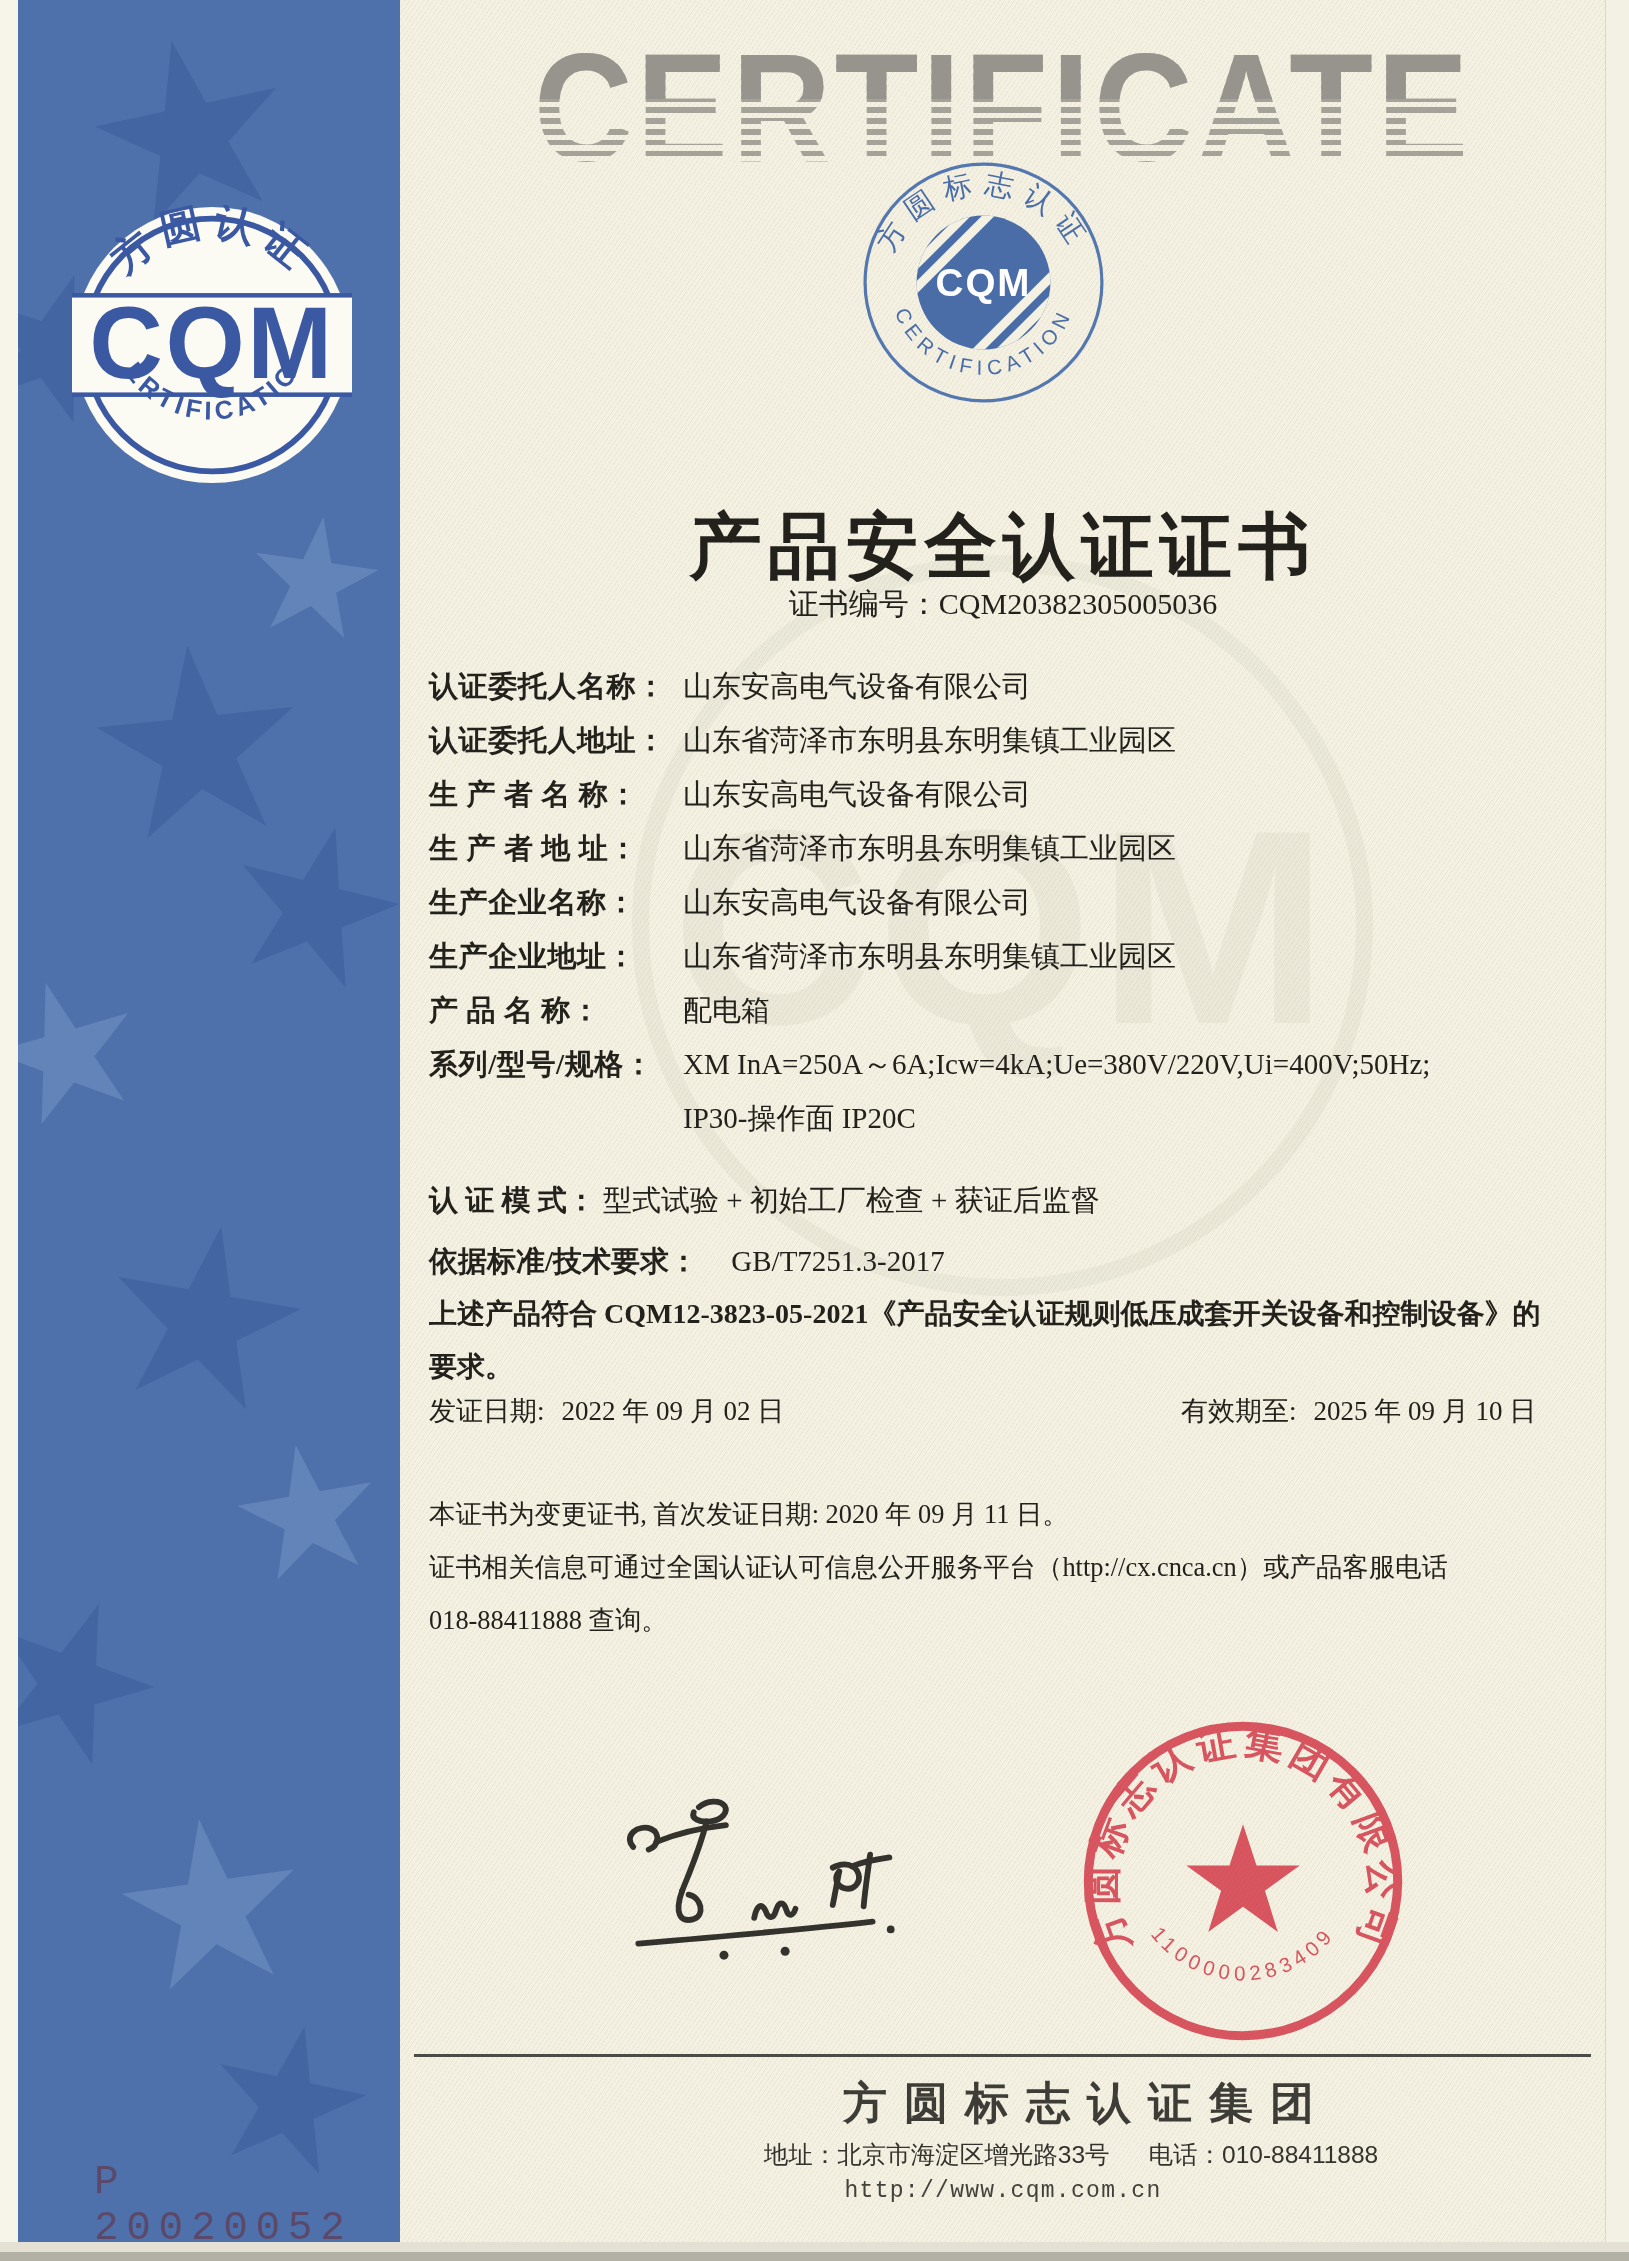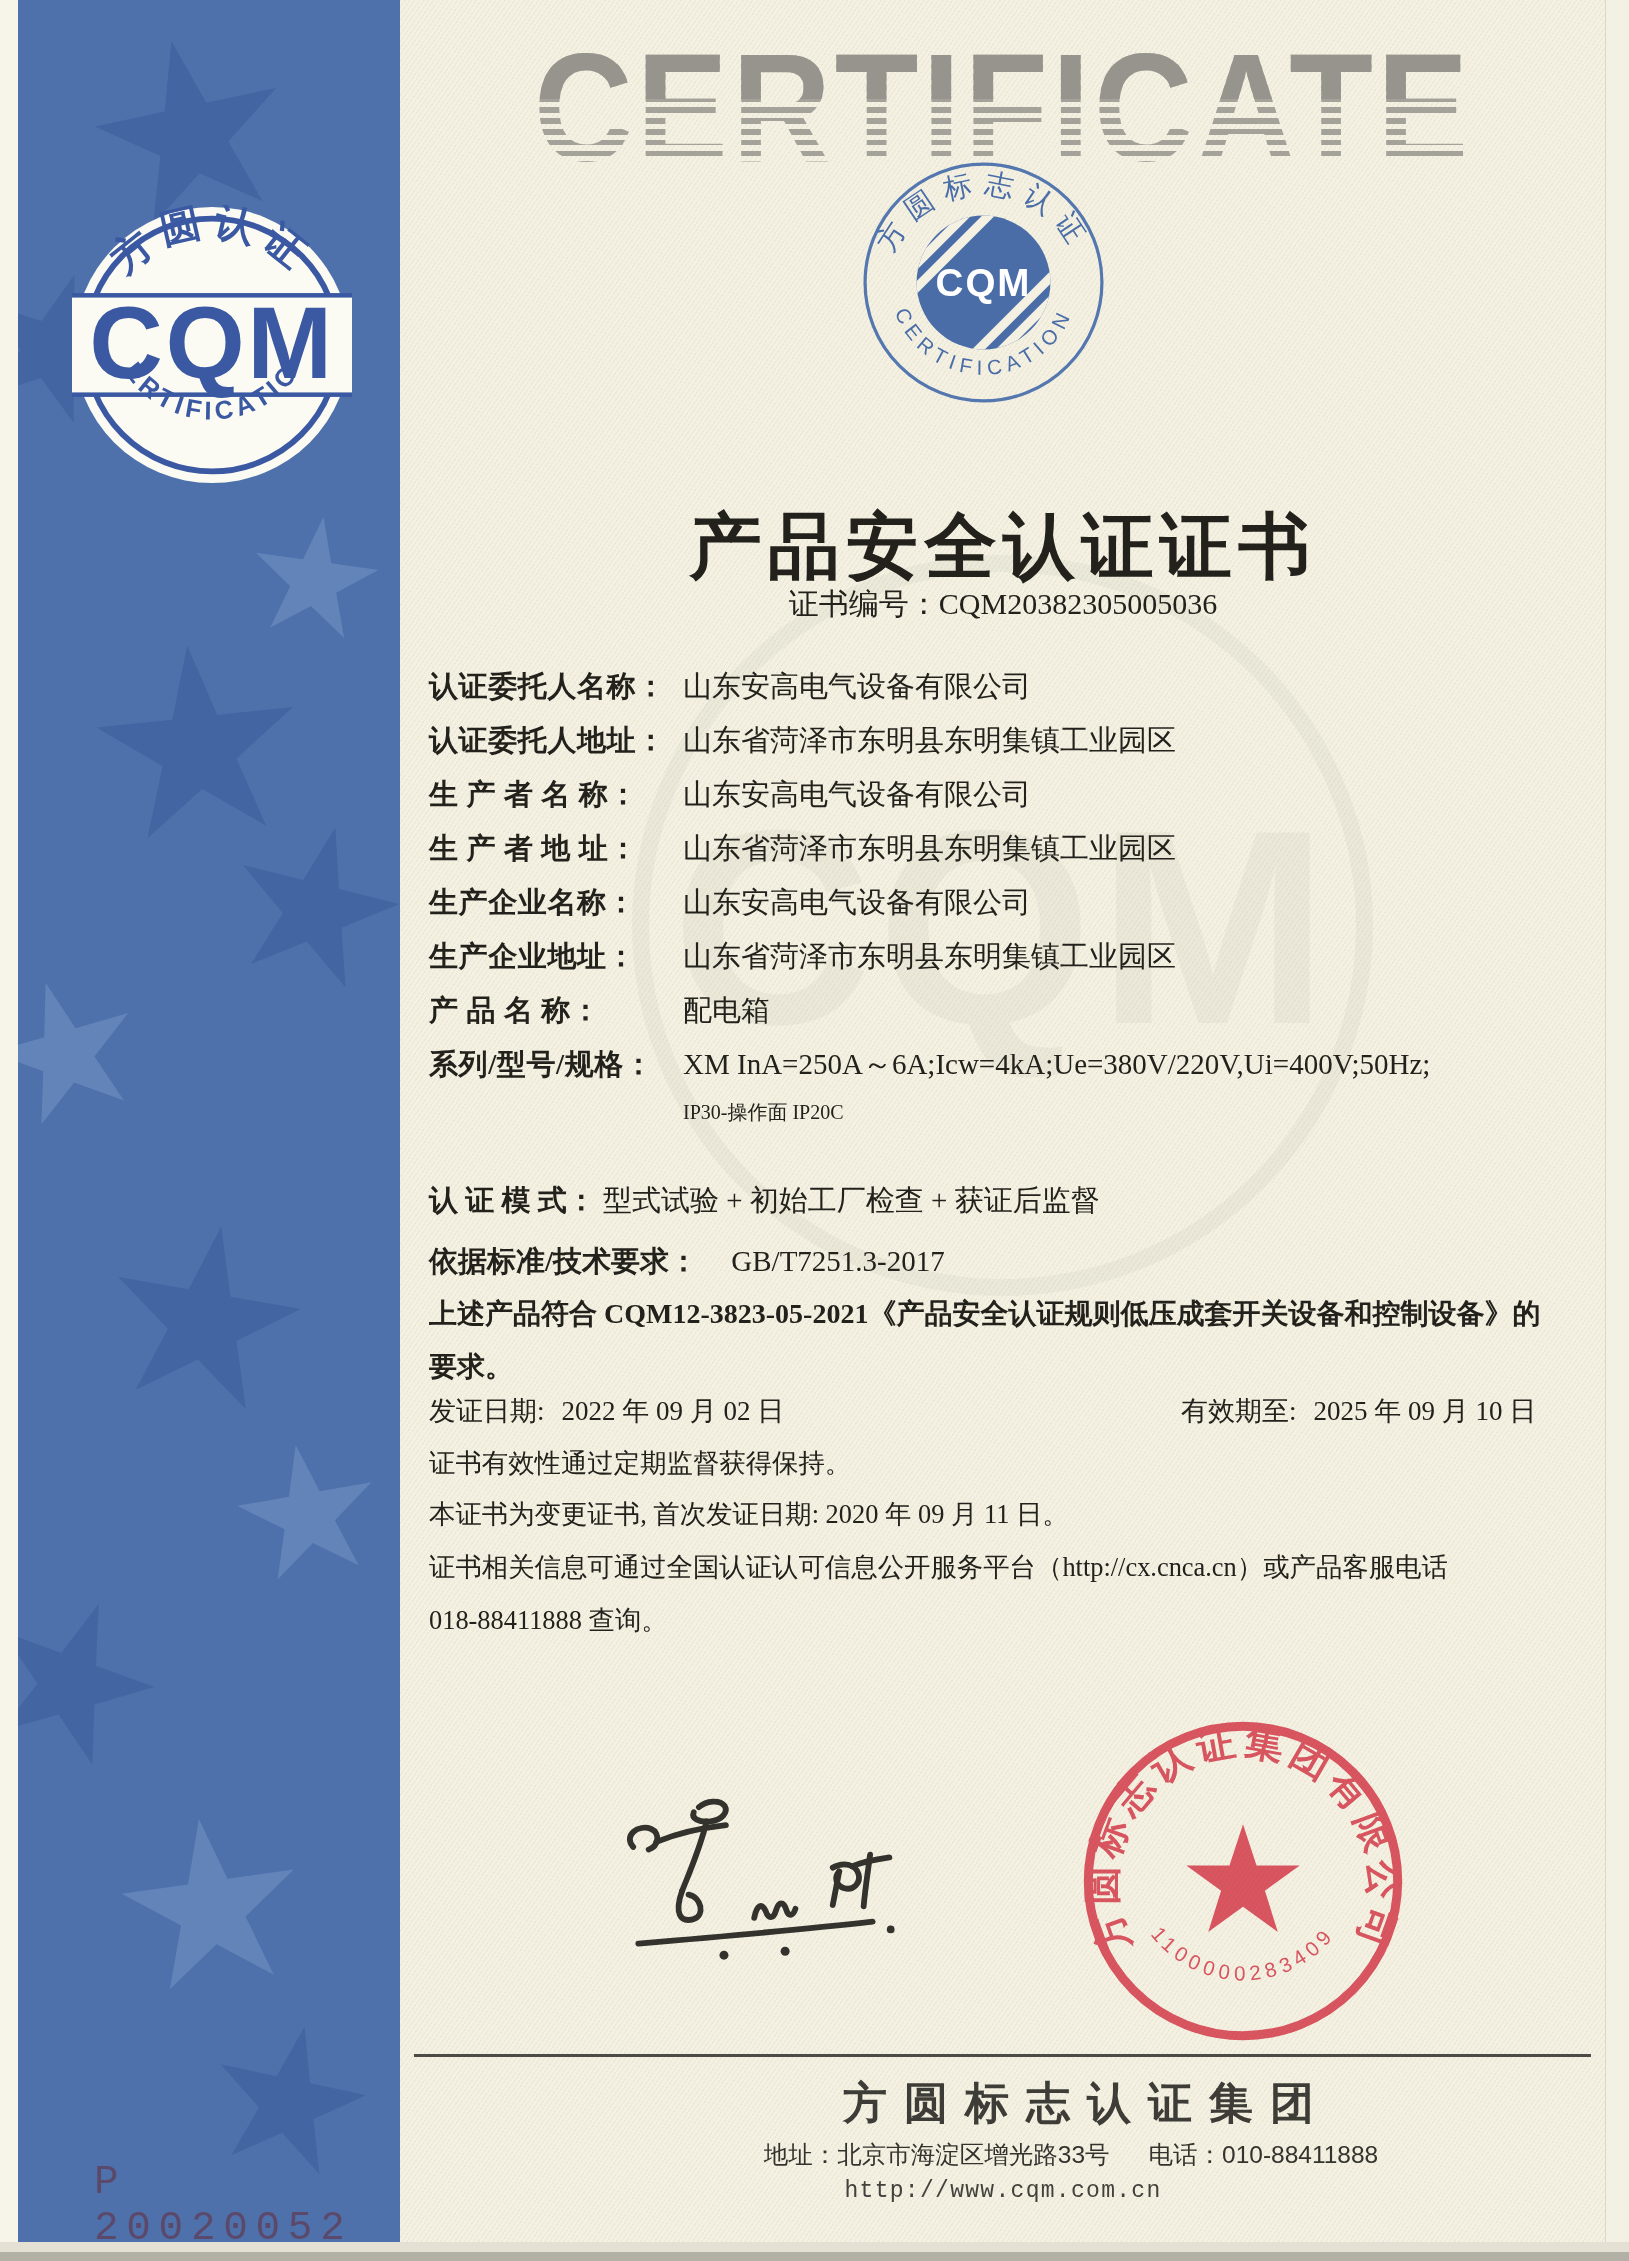--- a/index.html
+++ b/index.html
@@ -69,21 +69,21 @@
     text-align:center; font-size:72px; font-weight:bold; letter-spacing:6.4px;
   }
   .cert-line{
     position:absolute; left:400px; top:584px; width:1206px;
     text-align:center; font-size:30px;
   }
   .fields{position:absolute; left:429px; top:667px; width:1176px;}
   .frow{display:flex; align-items:baseline; height:54px; font-size:29px;}
   .frow .flabel{flex:0 0 254px; font-weight:bold; letter-spacing:0.6px;}
   .frow .fvalue{font-weight:normal;}
-  .frow2{height:49px; font-size:20px; padding-left:254px;}
+  .frow2{height:49px; font-size:29px; padding-left:254px;}
 
   .mode-row{position:absolute; left:429px; top:1181px; font-size:29px;}
   .mode-row .flabel{font-weight:bold;}
   .std-row{position:absolute; left:429px; top:1242px; font-size:29px;}
   .std-row .flabel{font-weight:bold;}
   .std-row .fvalue{margin-left:26px;}
   .compliance1{position:absolute; left:429px; top:1295px; width:1167px; font-size:28px; font-weight:bold; white-space:nowrap;}
   .compliance2{position:absolute; left:429px; top:1348px; font-size:28px; font-weight:bold;}
   .dates-row{position:absolute; left:429px; top:1393px; width:1167px; font-size:27px;}
   .valid-part{position:absolute; left:752px; top:0;}
@@ -245,21 +245,20 @@
   <div class="compliance2">要求。</div>
 
   <div class="dates-row">
     <span>发证日期:</span>
     <span style="margin-left:10.3px;">2022 年 09 月 02 日</span>
     <span class="valid-part">
       <span>有效期至:</span>
       <span style="margin-left:10.3px;">2025 年 09 月 10 日</span>
     </span>
   </div>
-  <div class="note note-0">证书有效性通过定期监督获得保持。</div>
   <div class="note note-1">本证书为变更证书, 首次发证日期: 2020 年 09 月 11 日。</div>
   <div class="note note-2">证书相关信息可通过全国认证认可信息公开服务平台（http://cx.cnca.cn）或产品客服电话</div>
   <div class="note note-3">018-88411888 查询。</div>
 
   <svg class="signature" viewBox="0 0 480 310">
     <g fill="none" stroke="#33322c" stroke-width="9" stroke-linecap="round" stroke-linejoin="round">
       <path d="M64,96 C48,78 72,60 92,68 C106,74 104,94 88,100"></path>
       <path d="M166,34 C178,24 198,22 206,32 C212,42 202,54 184,56 C166,58 154,52 158,42"></path>
       <path d="M100,88 C134,74 172,66 208,62"></path>
       <path d="M178,56 C168,98 152,134 140,164"></path>

